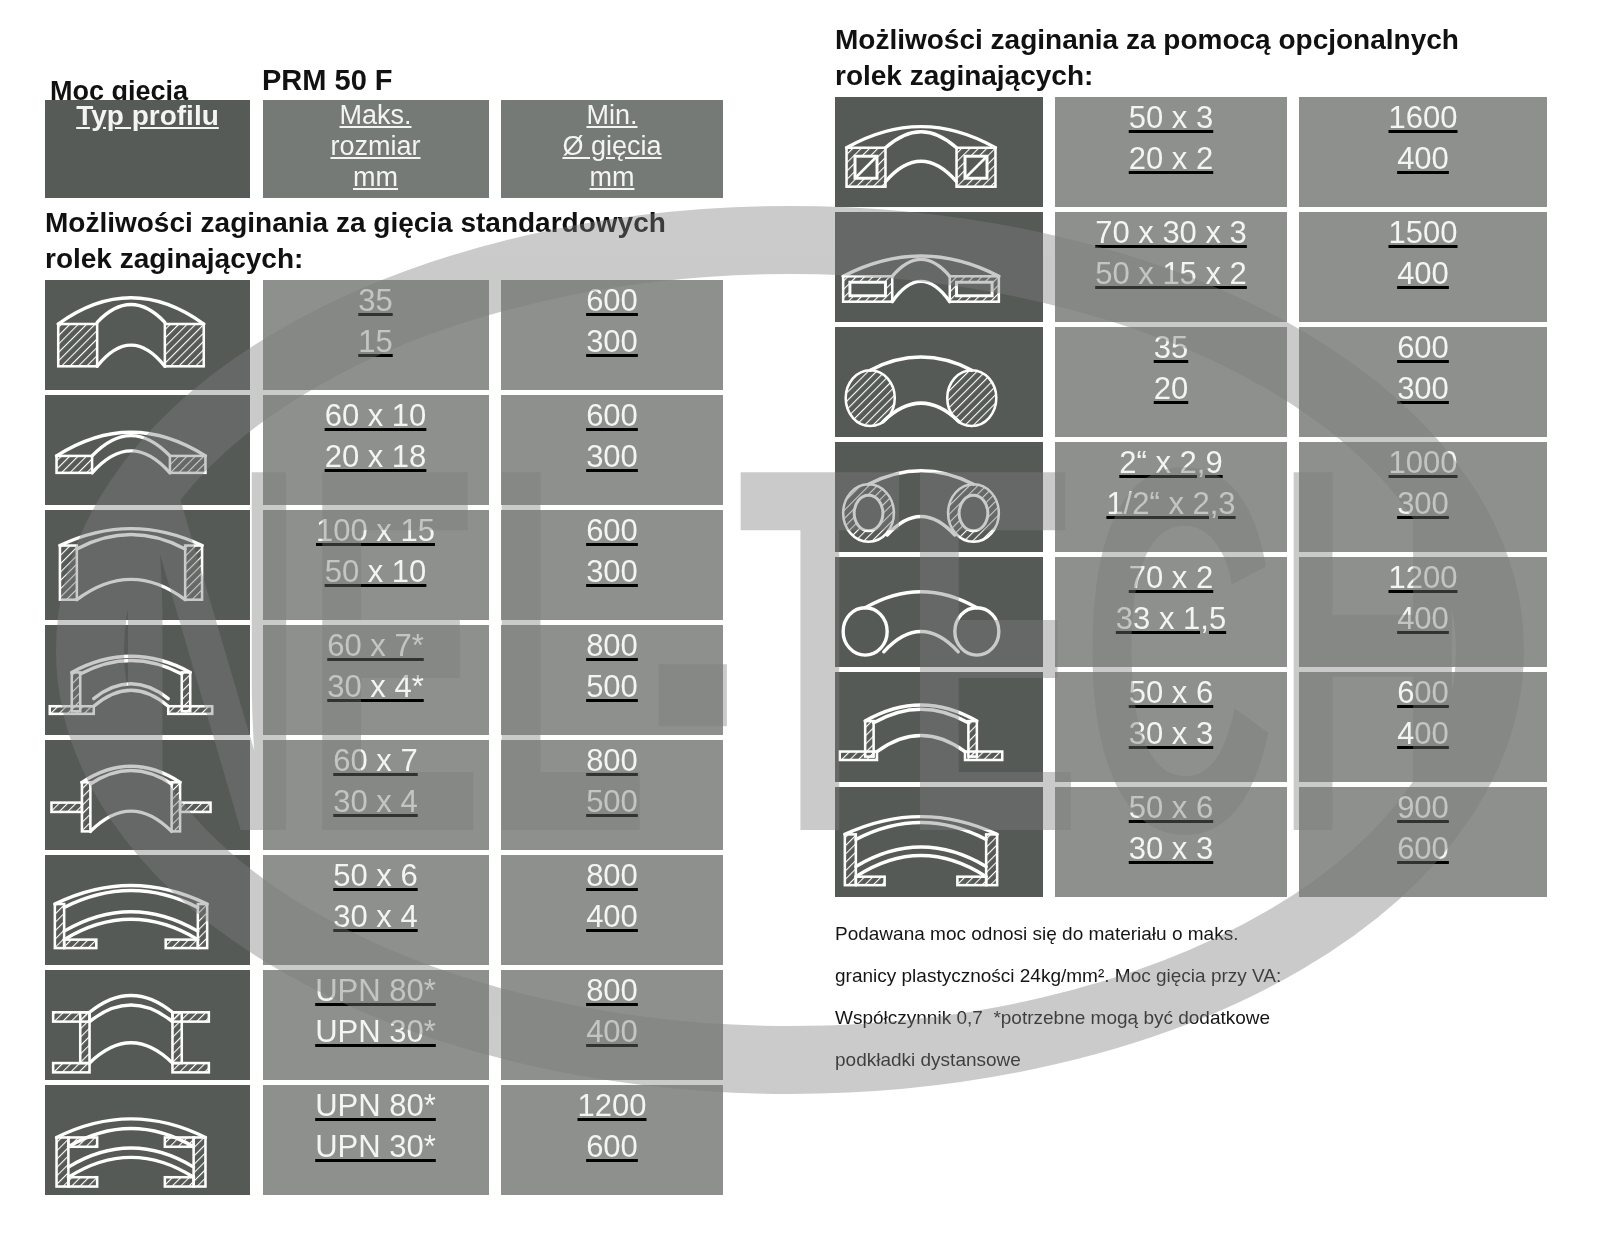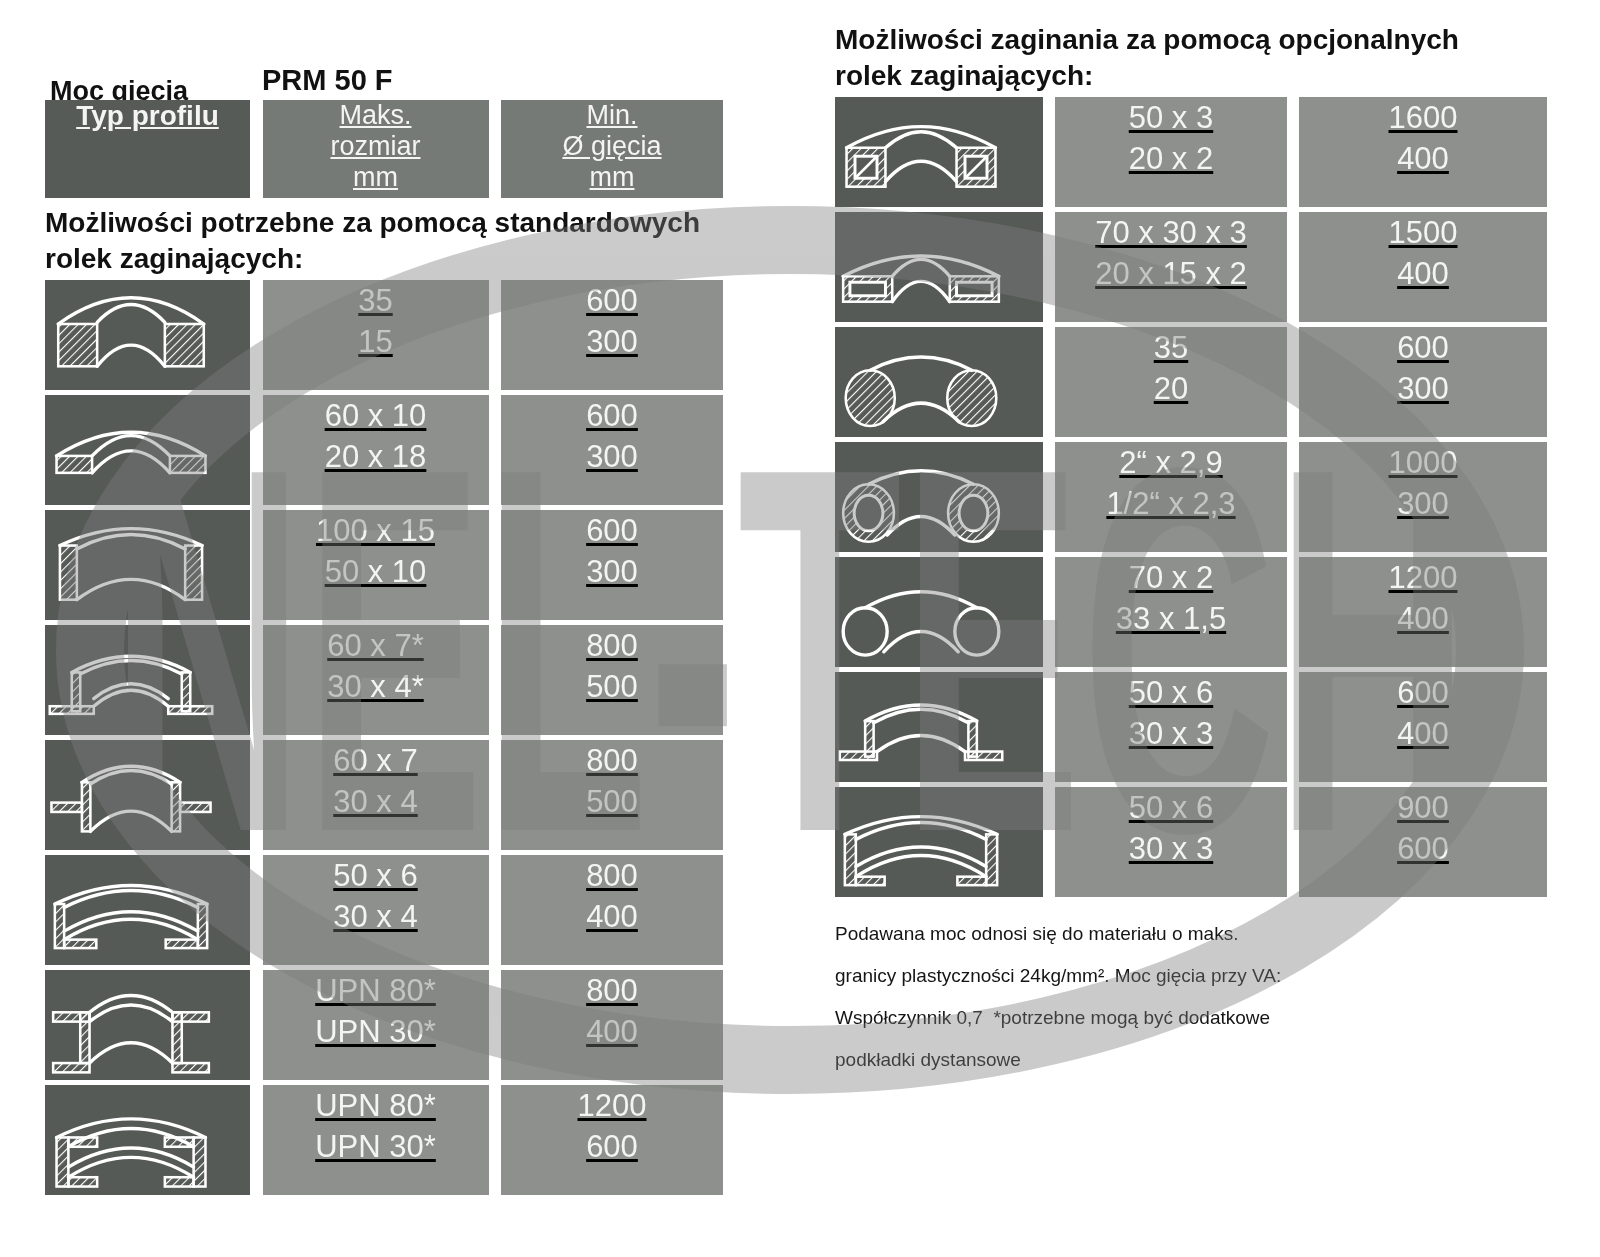--- a/index.html
+++ b/index.html
@@ -62,21 +62,21 @@
         <div>rozmiar</div>
         <div>mm</div>
       </div>
       <div class="cell hdr hdr-mid">
         <div>Min.</div>
         <div>Ø gięcia</div>
         <div>mm</div>
       </div>
     </div>
     <div class="section-heading">
-      <div>Możliwości potrzebne za pomocą standardowych</div>
+      <div>Możliwości zaginania za gięcia standardowych</div>
       <div>rolek zaginających:</div>
     </div>
     <div class="grid-l rows" id="std-rows">
   <div class="cell icon-cell">
     <span class="icon">
             <svg viewBox="0 0 200 130" width="172" height="110">
               <path d="M14,52 Q100,-10 186,52" stroke="#fff" stroke-width="4" fill="none" stroke-linecap="round"></path>
               <path d="M60,50 Q100,8 140,50" stroke="#fff" stroke-width="4" fill="none" stroke-linecap="round"></path>
               <path d="M60,102 Q100,52 140,102" stroke="#fff" stroke-width="4" fill="none" stroke-linecap="round"></path>
               <rect x="14" y="52" width="46" height="50" stroke="#fff" stroke-width="3" fill="url(#hatch)"></rect>
@@ -290,21 +290,21 @@
               <path d="M66,106 Q100,58 134,106" stroke="#fff" stroke-width="4" fill="none" stroke-linecap="round"></path>
               <rect x="8" y="76" width="58" height="30" stroke="#fff" stroke-width="3" fill="url(#hatch)"></rect>
               <rect x="16" y="83" width="42" height="16" stroke="#fff" stroke-width="3.5" fill="#565a57"></rect>
               <rect x="134" y="76" width="58" height="30" stroke="#fff" stroke-width="3" fill="url(#hatch)"></rect>
               <rect x="142" y="83" width="42" height="16" stroke="#fff" stroke-width="3.5" fill="#565a57"></rect>
             </svg>
           </span>
   </div>
   <div class="cell val-cell">
     <div class="vline">70 x 30 x 3</div>
-    <div class="vline">20 x 15 x 2</div>
+    <div class="vline">50 x 15 x 2</div>
   </div>
   <div class="cell val-cell">
     <div class="vline">1500</div>
     <div class="vline">400</div>
   </div>
 
   <div class="cell icon-cell">
     <span class="icon">
             <svg viewBox="0 0 200 130" width="172" height="110">
               <path d="M40,51 Q100,20 160,51" stroke="#fff" stroke-width="4" fill="none" stroke-linecap="round"></path>

